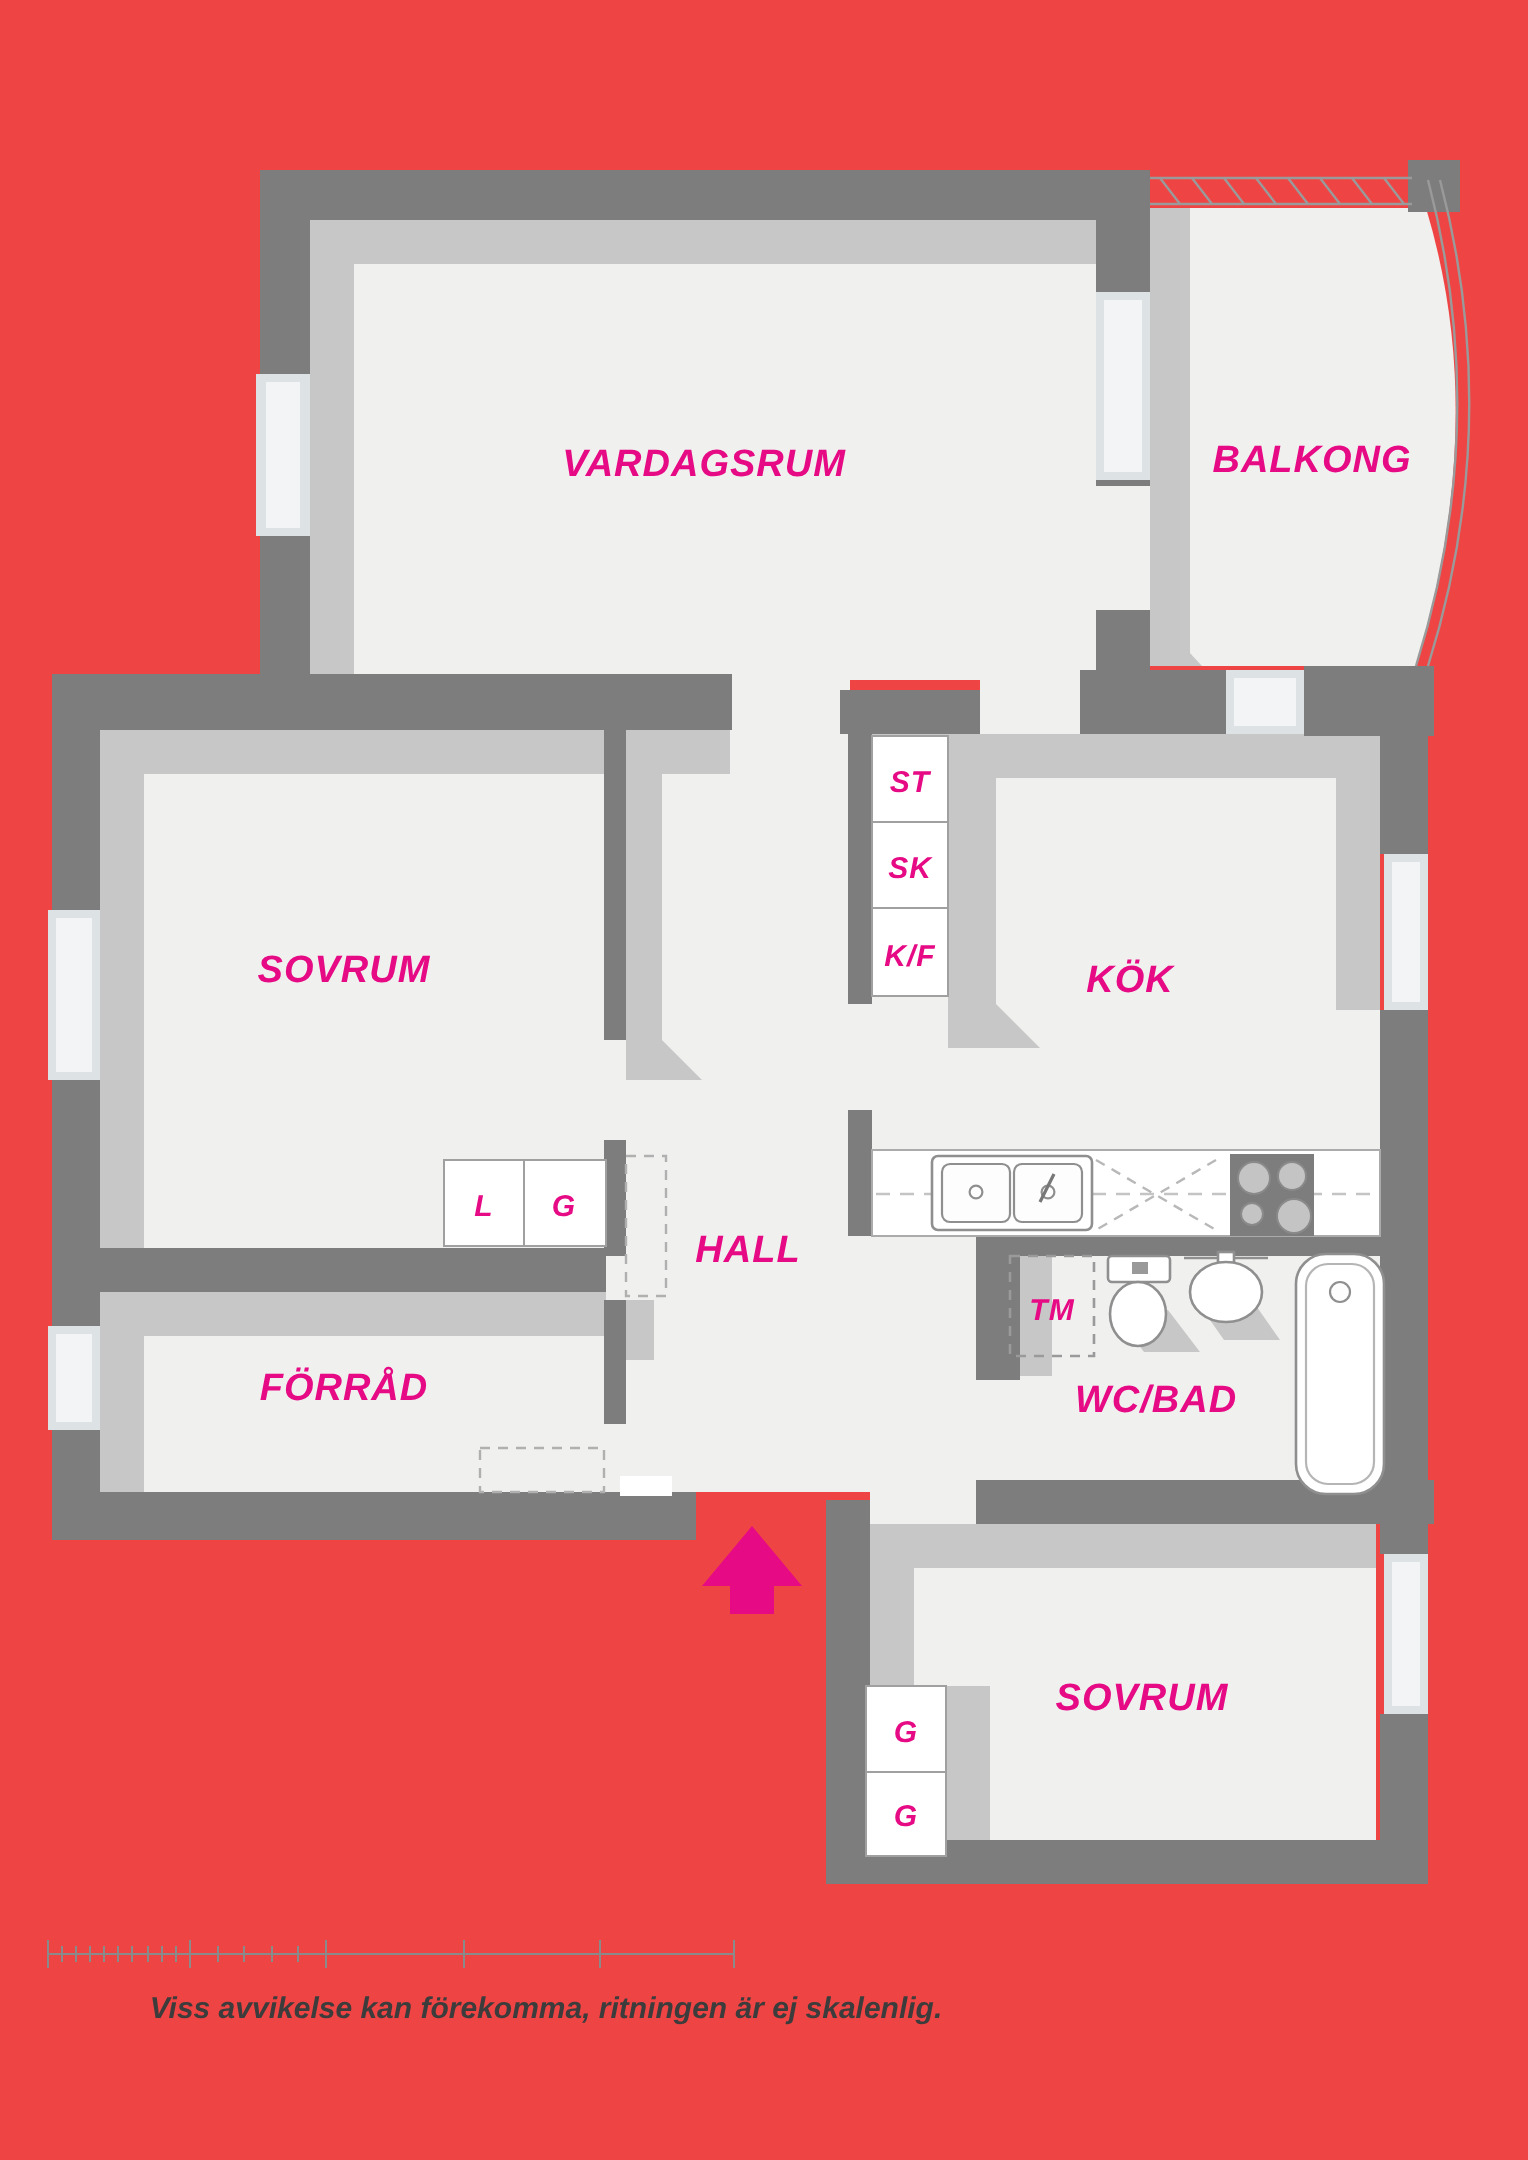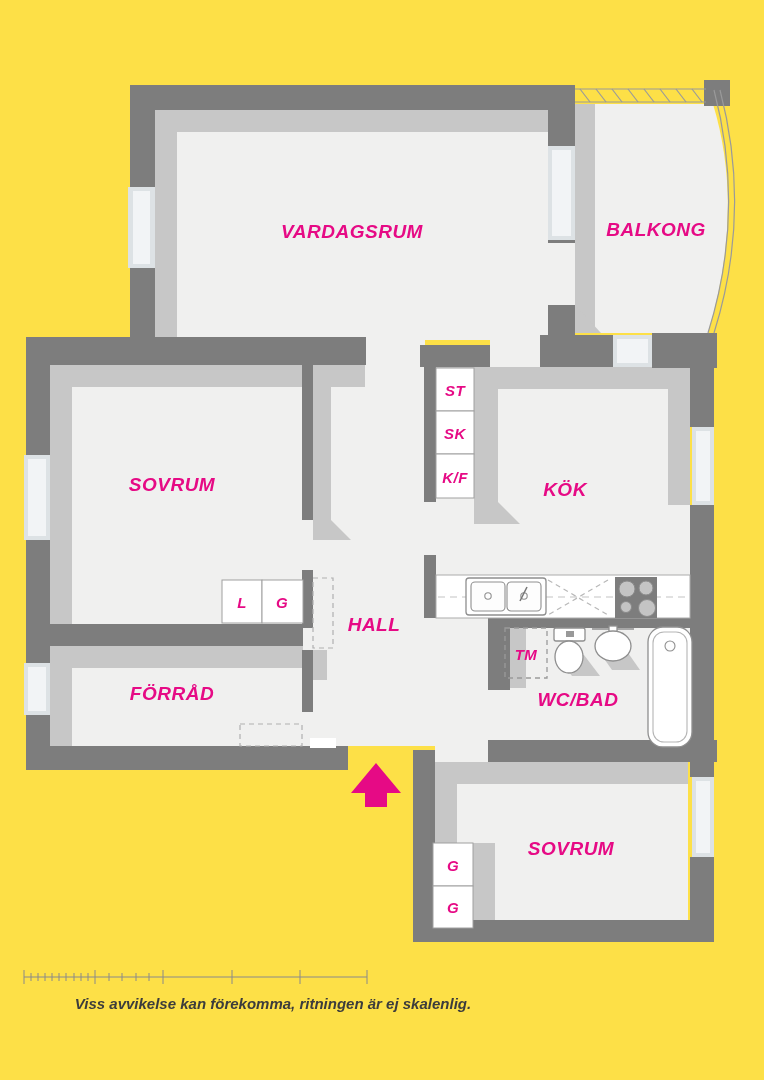--- a/index.html
+++ b/index.html
@@ -1,16 +1,16 @@
 <!DOCTYPE html>
 <html><head>
 <meta charset="utf-8">
 <style>
   html,body{margin:0;padding:0;background:#ffffff;}
-  #stage{position:relative;width:764px;height:1080px;background:#fde047;overflow:hidden;
+  #stage{position:relative;width:764px;height:1080px;background:#ef4444;overflow:hidden;
          font-family:"Liberation Sans", sans-serif;}
   svg{display:block}
   .lbl{fill:#e60a85;font-family:"Liberation Sans",sans-serif;font-weight:bold;font-style:italic;
        text-anchor:middle;letter-spacing:.5px;}
   .lbl-big{font-size:19px;}
   .lbl-small{font-size:15px;}
   .disclaimer{fill:#3c3c3c;font-family:"Liberation Sans",sans-serif;font-weight:bold;
               font-style:italic;font-size:15px;text-anchor:middle;letter-spacing:0px;}
   .wall{fill:#7d7d7d;}
   .bevel{fill:#c7c7c7;}

